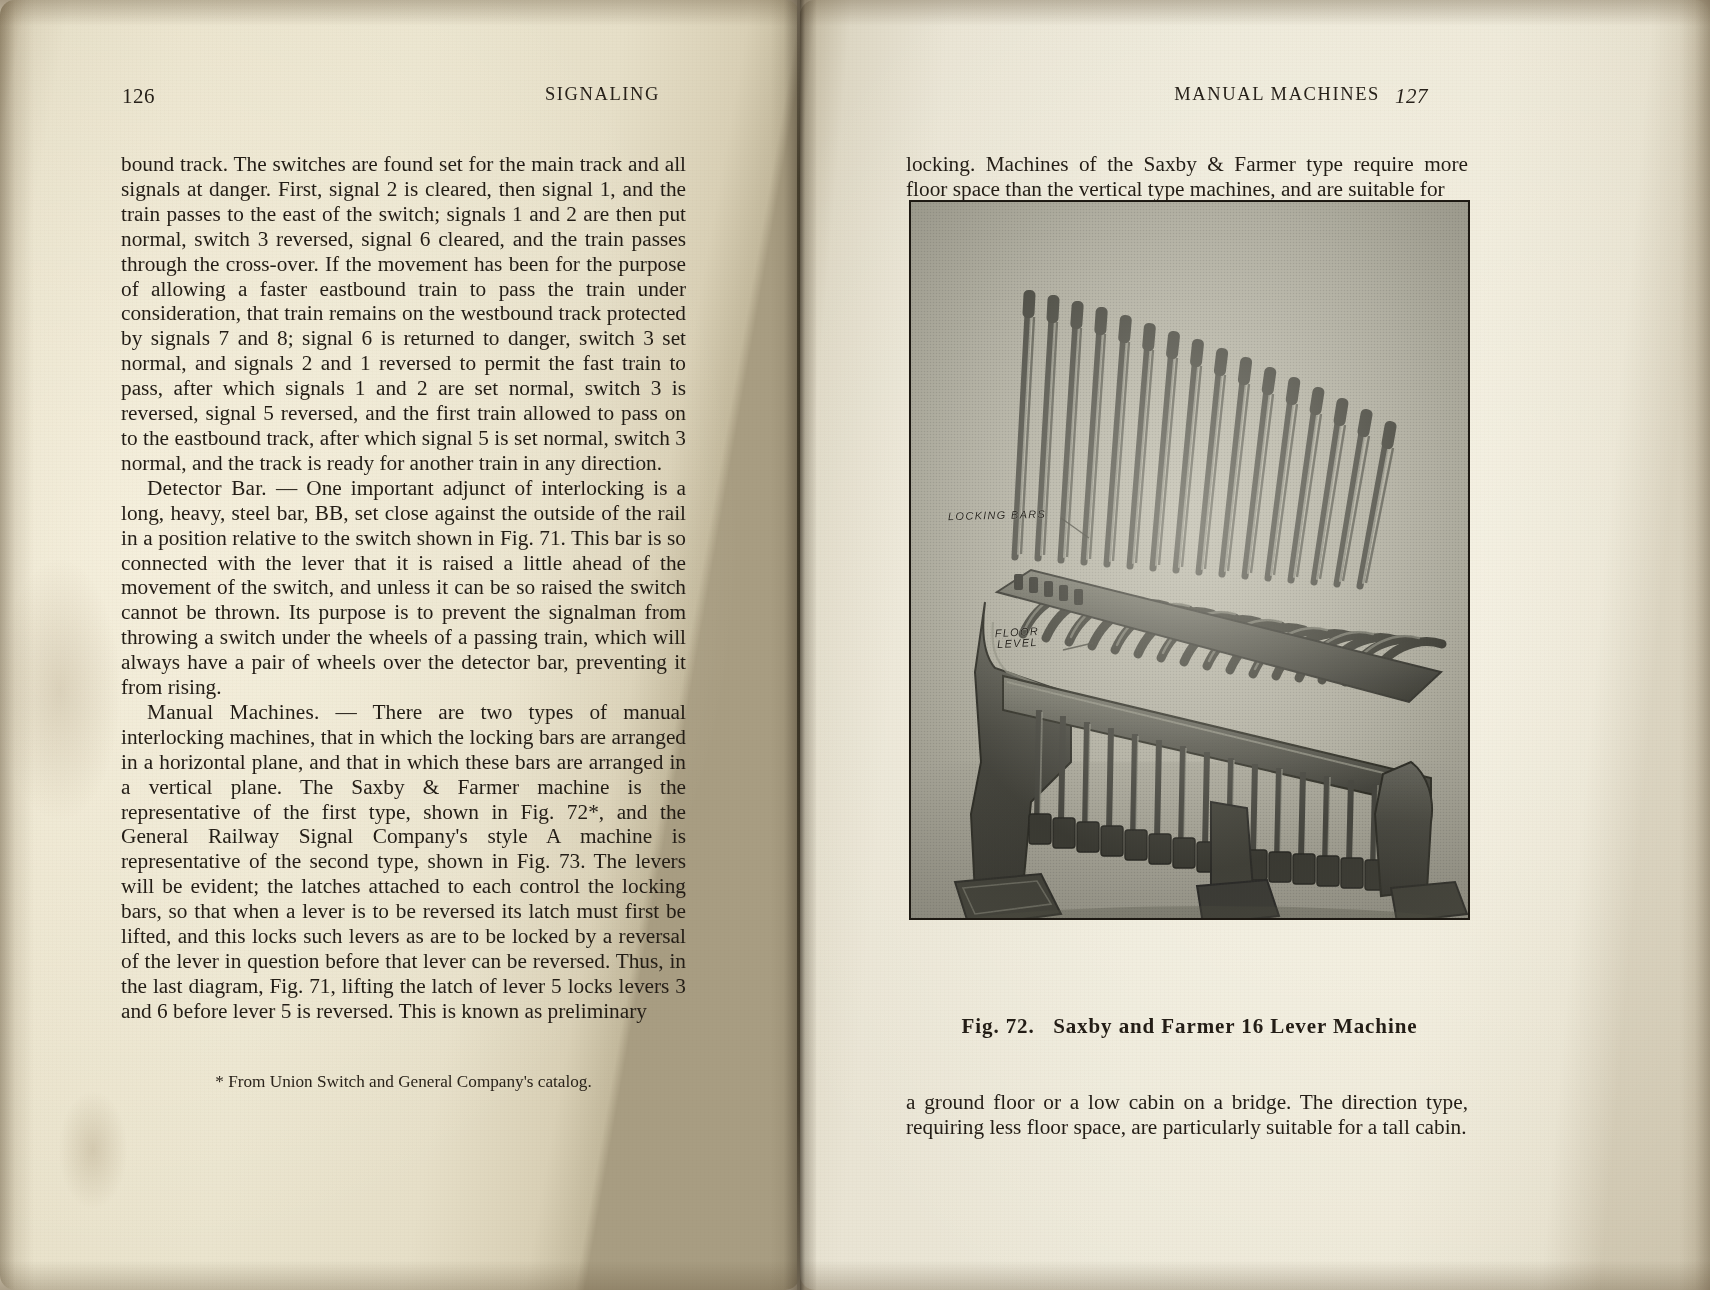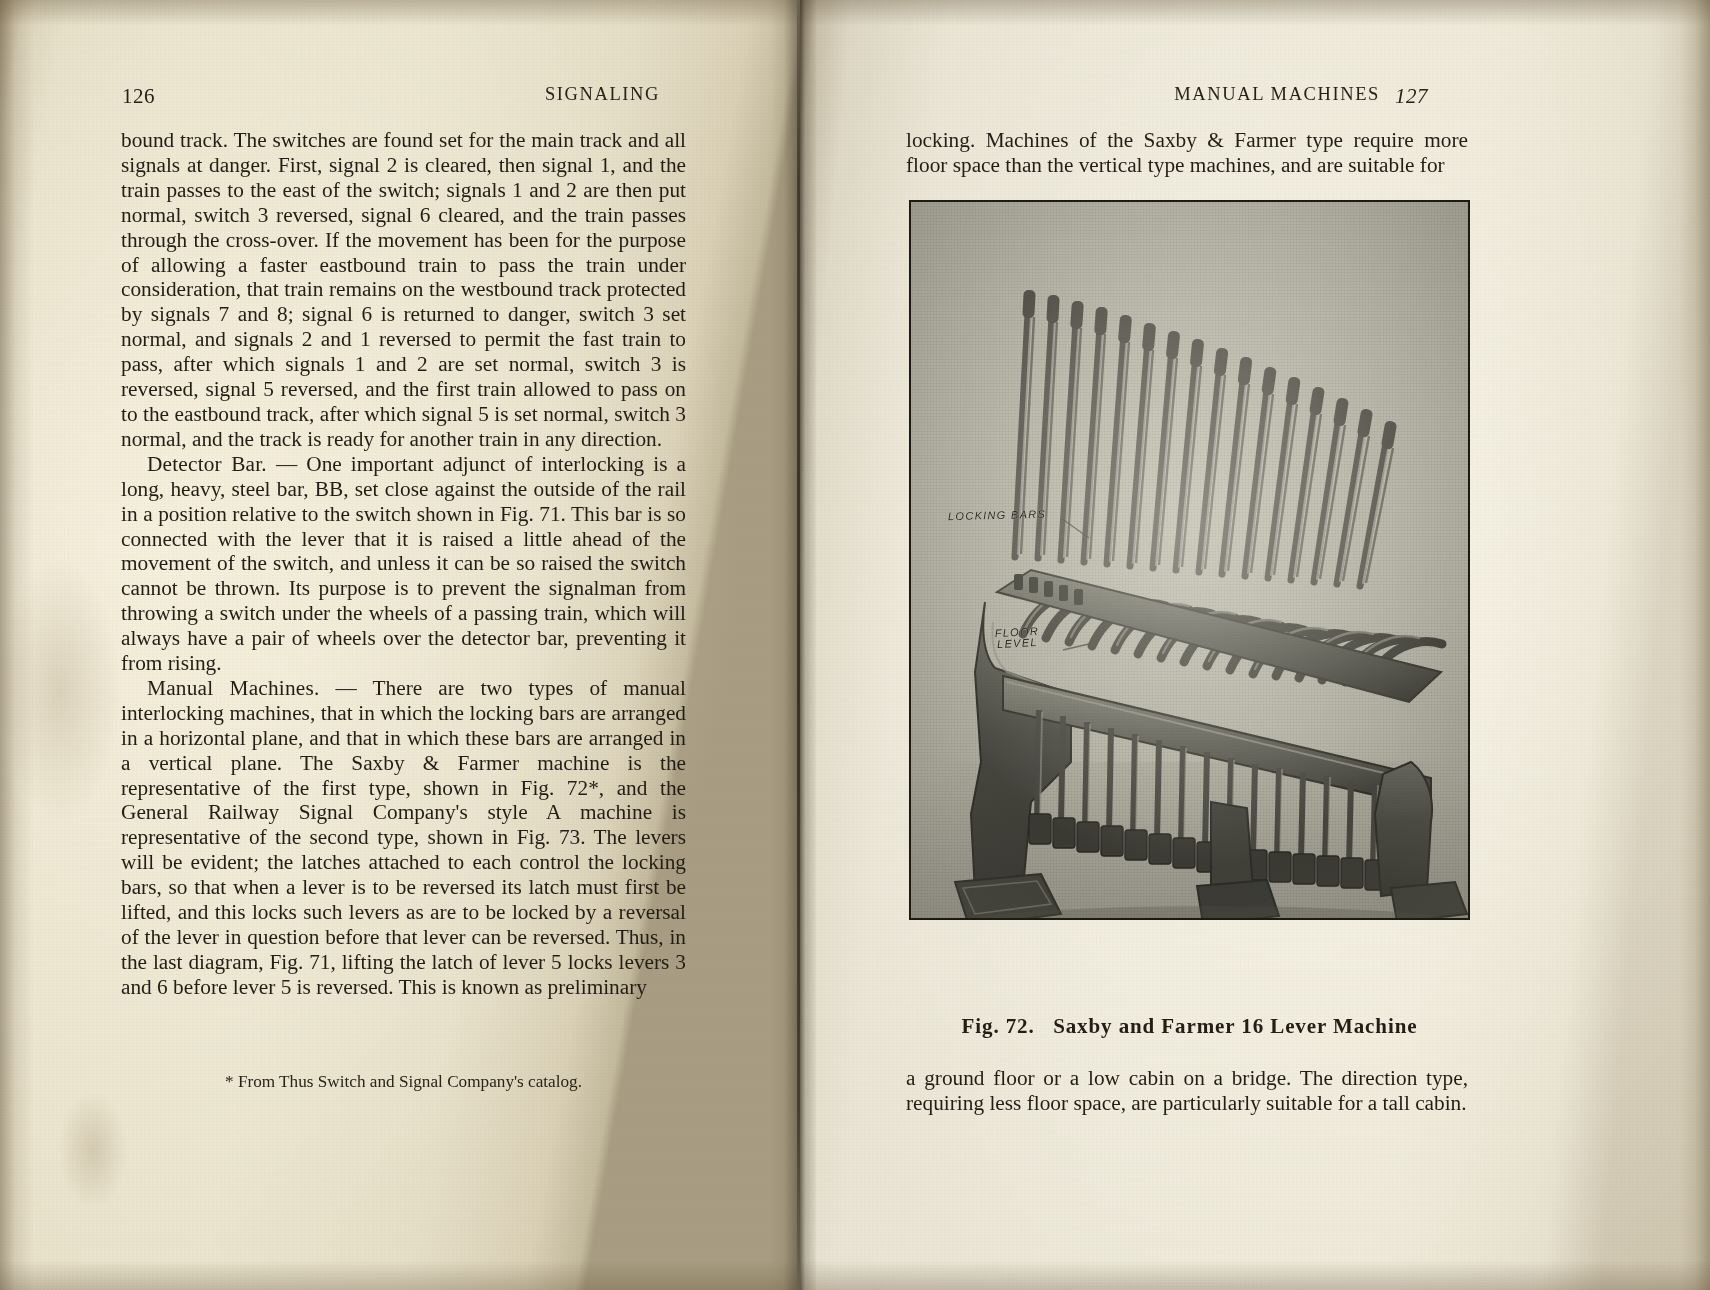--- a/index.html
+++ b/index.html
@@ -19,20 +19,21 @@
     width: 1710px;
     height: 1290px;
     background: #cdc3ae;
   }
 
   .page {
     position: absolute;
     top: 0;
     height: 1290px;
     overflow: hidden;
+    border-radius: 15px;
   }
 
   
   #page-left {
     left: 0;
     width: 800px;
     background:
       radial-gradient(ellipse 120% 90% at 18% 42%, rgba(255,250,235,0.55) 0%, rgba(255,250,235,0.0) 62%),
       linear-gradient(100deg, #b6a98c 0px, #d6cdb4 26px, #e3dcc4 70px, #e8e1ca 190px, #eae4ce 420px, #e6dfc8 620px, #d9d0b6 740px, #c3b99d 790px, #a89d82 800px);
   }
@@ -97,20 +98,21 @@
   #rp-folio { left: 1395px; font-size: 21px; letter-spacing: 0.5px; font-style: italic; }
 
   
   .textblock {
     position: absolute;
     color: #231d16;
     font-size: 21.3px;
     line-height: 24.9px;
     text-align: justify;
     text-justify: inter-word;
+    margin-top: 24px;
     -webkit-font-smoothing: none;
   }
   #lp-body {
     left: 121px; top: 128px;
     width: 565px;
   }
   #rp-body-top {
     left: 906px; top: 128px;
     width: 562px;
   }
@@ -225,21 +227,21 @@
 
     <div class="runhead" id="lp-folio">126</div>
     <div class="runhead runhead-title" id="lp-title">SIGNALING</div>
 
     <div class="textblock" id="lp-body">
       <p>bound track.  The switches are found set for the main track and all signals at danger.  First, signal 2 is cleared, then signal 1, and the train passes to the east of the switch; signals 1 and 2 are then put normal, switch 3 reversed, signal 6 cleared, and the train passes through the cross-over.  If the movement has been for the purpose of allowing a faster eastbound train to pass the train under consideration, that train remains on the westbound track protected by signals 7 and 8; signal 6 is returned to danger, switch 3 set normal, and signals 2 and 1 reversed to permit the fast train to pass, after which signals 1 and 2 are set normal, switch 3 is reversed, signal 5 reversed, and the first train allowed to pass on to the eastbound track, after which signal 5 is set normal, switch 3 normal, and the track is ready for another train in any direction.</p>
       <p class="ind"><span class="runin">Detector Bar.</span><span> — </span><span>One important adjunct of interlocking is a long, heavy, steel bar, BB, set close against the outside of the rail in a position relative to the switch shown in Fig. 71.  This bar is so connected with the lever that it is raised a little ahead of the movement of the switch, and unless it can be so raised the switch cannot be thrown.  Its purpose is to prevent the signalman from throwing a switch under the wheels of a passing train, which will always have a pair of wheels over the detector bar, preventing it from rising.</span></p>
       <p class="ind"><span class="runin">Manual Machines.</span><span> — </span><span>There are two types of manual interlocking machines, that in which the locking bars are arranged in a horizontal plane, and that in which these bars are arranged in a vertical plane.  The Saxby &amp; Farmer machine is the representative of the first type, shown in Fig. 72*, and the General Railway Signal Company's style A machine is representative of the second type, shown in Fig. 73.  The levers will be evident; the latches attached to each control the locking bars, so that when a lever is to be reversed its latch must first be lifted, and this locks such levers as are to be locked by a reversal of the lever in question before that lever can be reversed.  Thus, in the last diagram, Fig. 71, lifting the latch of lever 5 locks levers 3 and 6 before lever 5 is reversed.  This is known as preliminary</span></p>
     </div>
 
-    <div class="footnote">* From Thus Switch and Signal Company's catalog.</div>
+    <div class="footnote">* From Union Switch and General Company's catalog.</div>
 
     <div id="left-edge-wear"></div>
     <div class="foxing" style="left:58px; top:1090px; width:70px; height:120px; background:radial-gradient(ellipse, rgba(120,96,58,0.20), rgba(0,0,0,0) 70%);"></div>
     <div class="foxing" style="left:0px; top:560px; width:120px; height:260px; background:radial-gradient(ellipse, rgba(118,95,60,0.18), rgba(0,0,0,0) 72%);"></div>
   </div>
 
   <div class="page" id="page-right">
     <div class="speckle"></div>
   </div>
 

